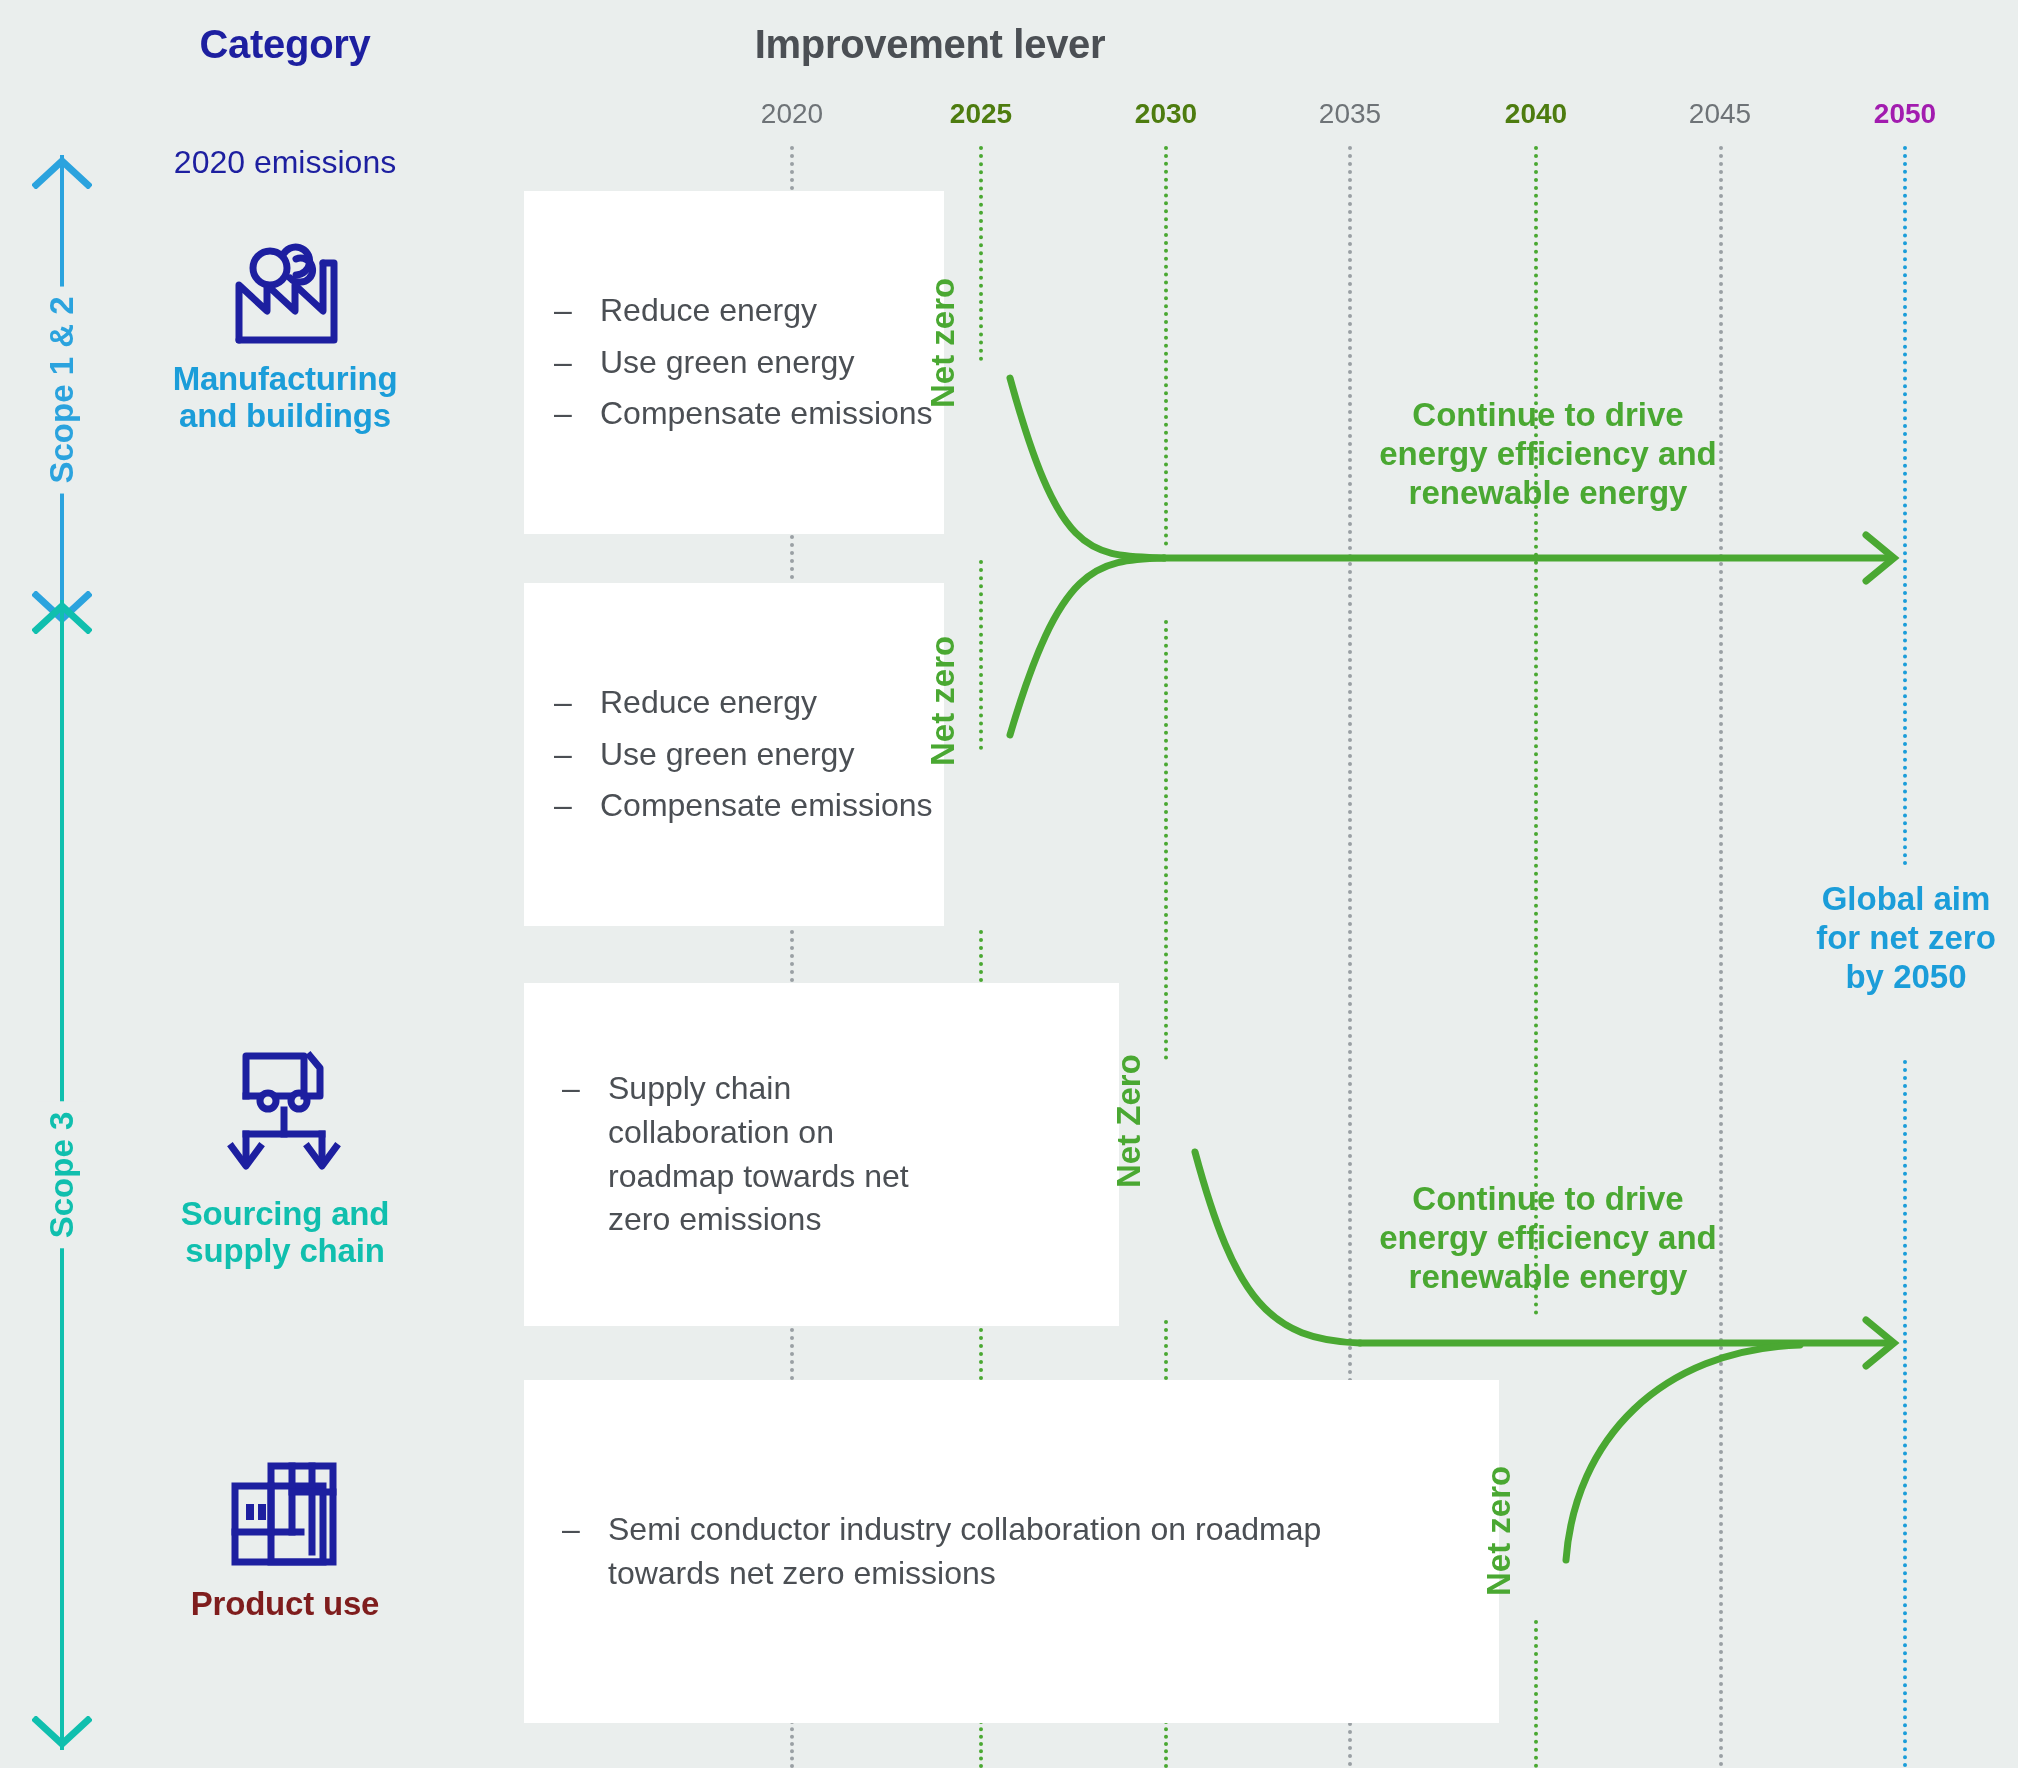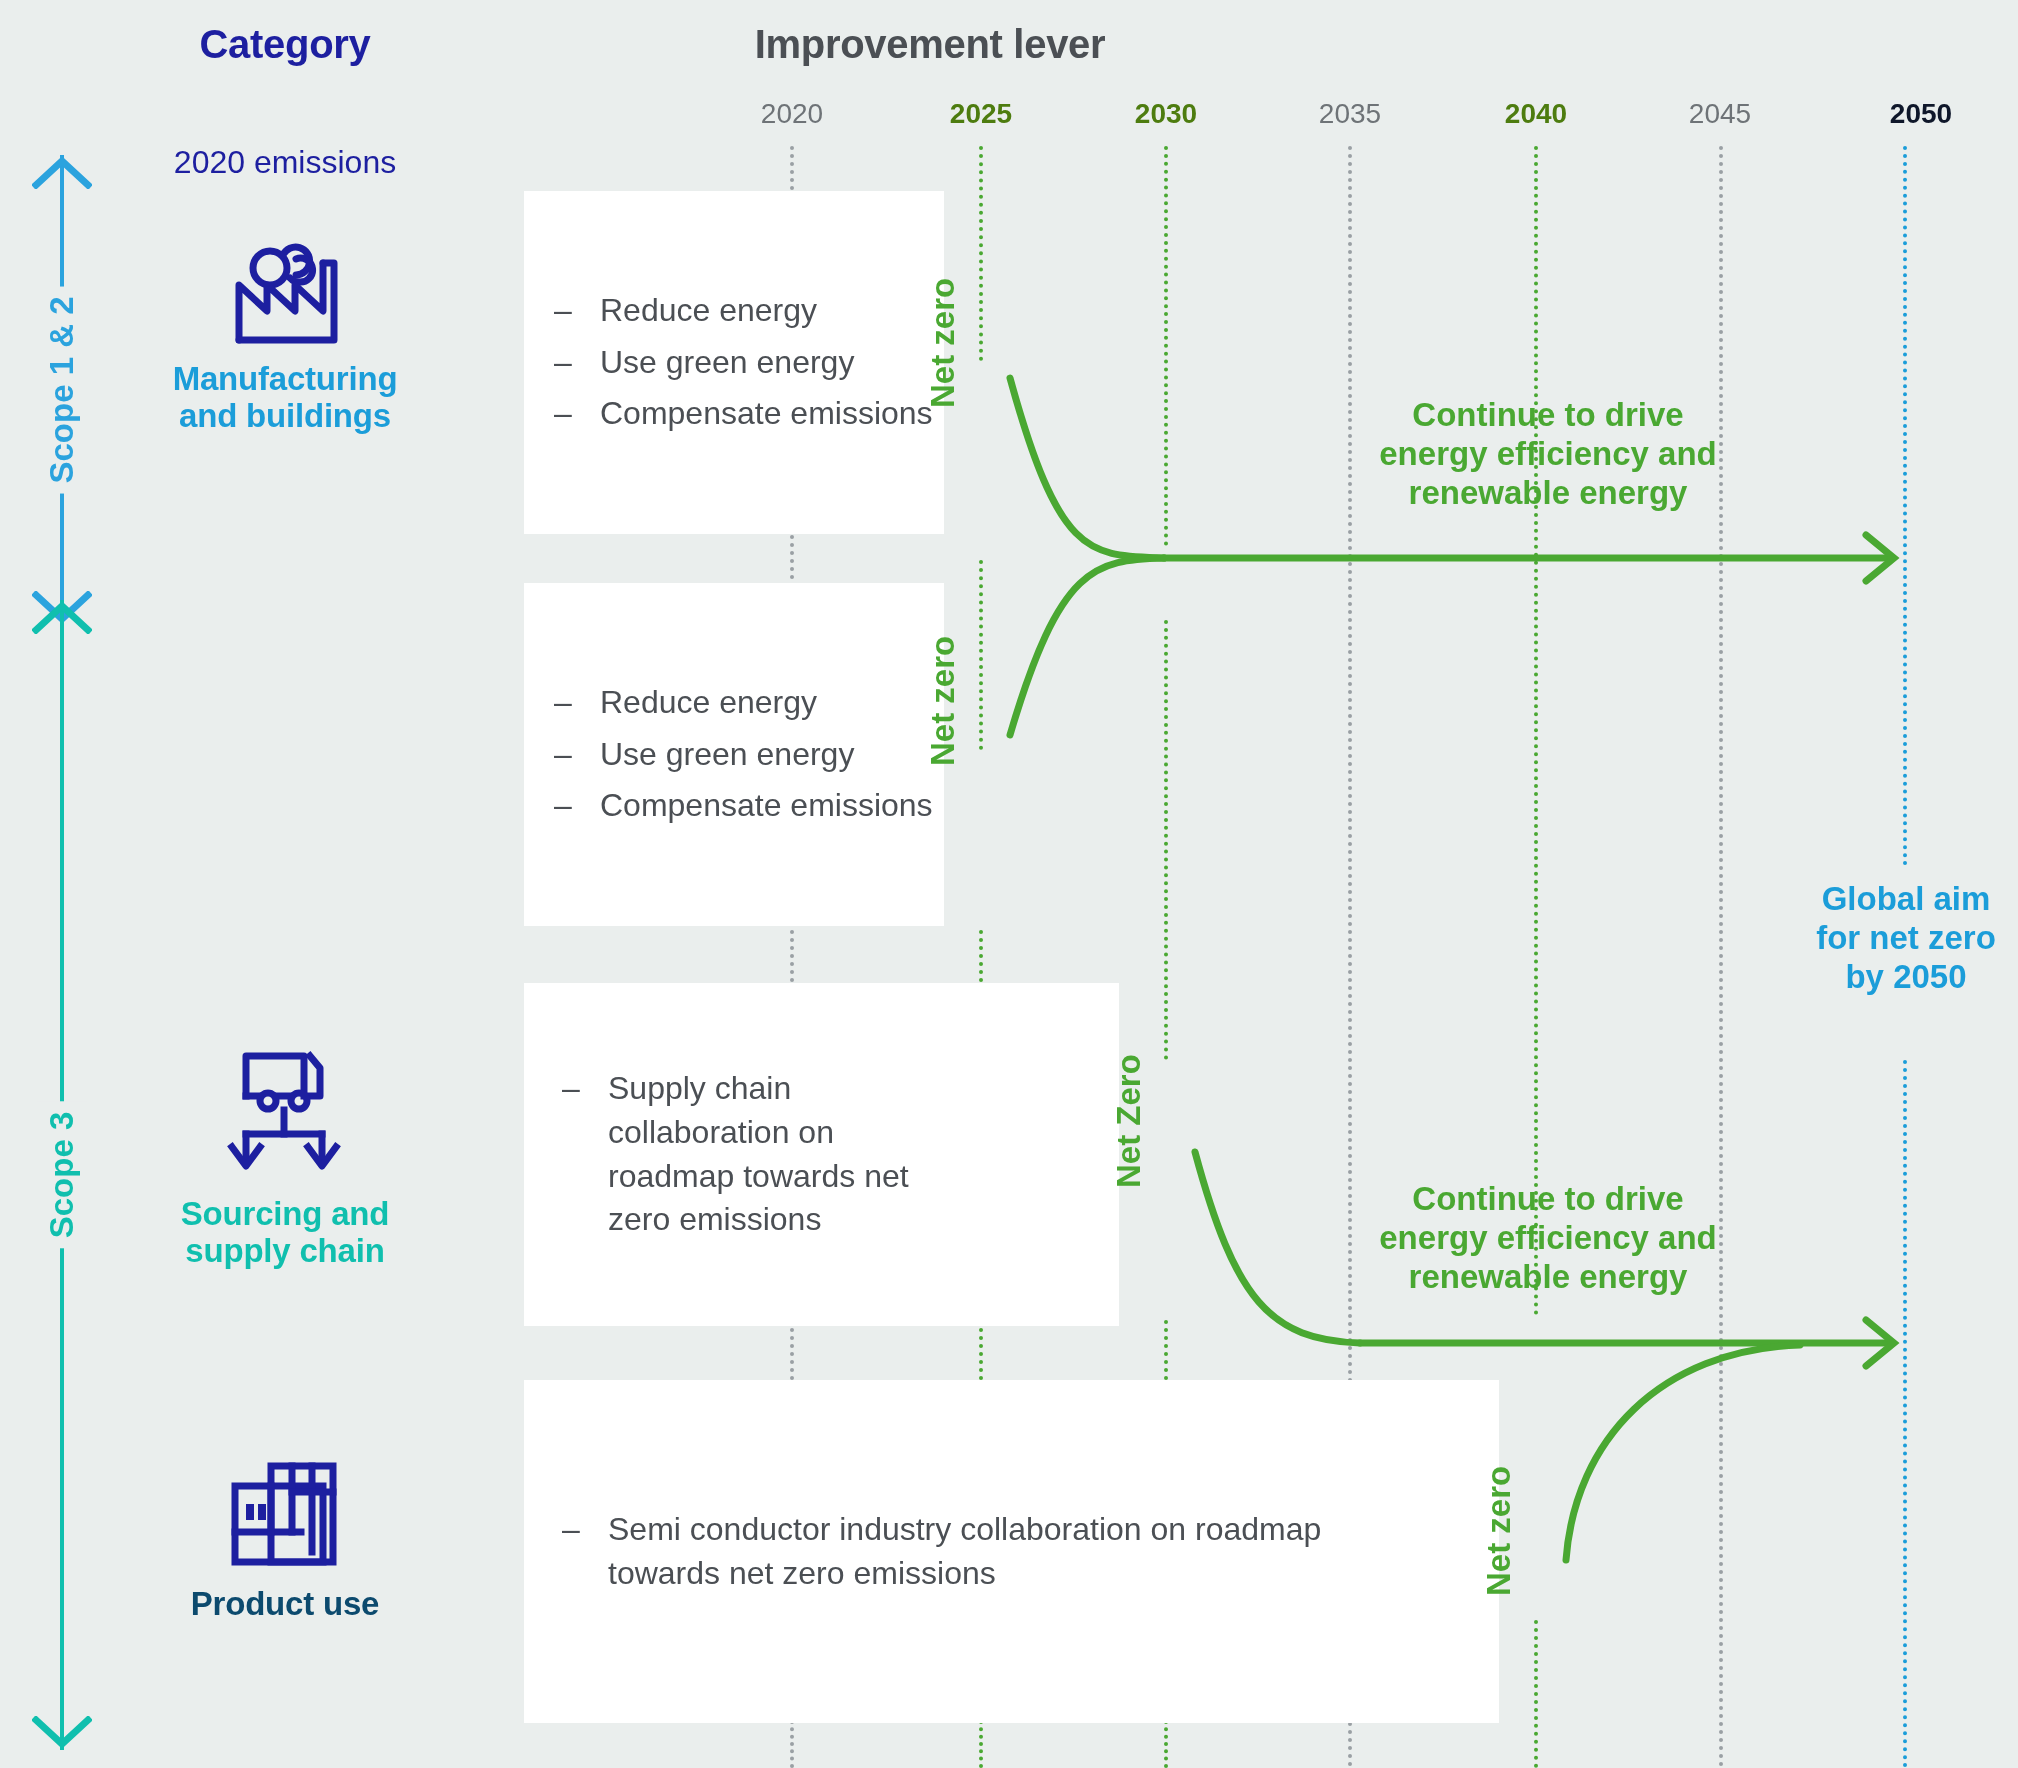--- a/index.html
+++ b/index.html
@@ -27,21 +27,21 @@
     text-align:center;font-size:40px;font-weight:bold;color:#4b4f54;
     letter-spacing:-0.3px;
   }
 
   .yr{
     position:absolute;top:98px;transform:translateX(-50%);
     font-size:28px;white-space:nowrap;
   }
   .yr.off{color:#6e7377;font-weight:400;}
   .yr.on{color:#4d7c0f;font-weight:bold;}
-  .yr.aim{color:#0f172a;font-weight:bold;margin-left:16px;}
+  .yr.aim{color:#a21caf;font-weight:bold;}
 
   
   .guide{
     position:absolute;width:0;border-left:4px dotted #4aa832;
   }
   .guide.grey{border-left-color:#9aa0a4;}
   .guide.blue{border-left-color:#1b9dd9;}
 
   
   .rail{position:absolute;}
@@ -221,21 +221,21 @@
           <path d="M22 72 L88 72"></path>
           <path d="M58 26 L58 72"></path>
           <path d="M79 6 L79 72"></path>
           <path d="M99 6 L99 92"></path>
           <path d="M79 32 L120 32"></path>
           <rect x="33" y="44" width="8" height="16" fill="#1d1fa0" stroke="none"></rect>
           <rect x="45" y="44" width="8" height="16" fill="#1d1fa0" stroke="none"></rect>
         </g>
       </svg>
     </div>
-    <div class="name" style="color:#0c4a6e">
+    <div class="name" style="color:#7f1d1d">
       <div>Product use</div>
     </div>
   </div>
 
   <div class="box" style="left:524px;top:191px;width:420px;height:343px">
     <ul>
       <li><span class="dash">–</span><span>Reduce energy</span></li>
       <li><span class="dash">–</span><span>Use green energy</span></li>
       <li><span class="dash">–</span><span>Compensate emissions</span></li>
     </ul>

